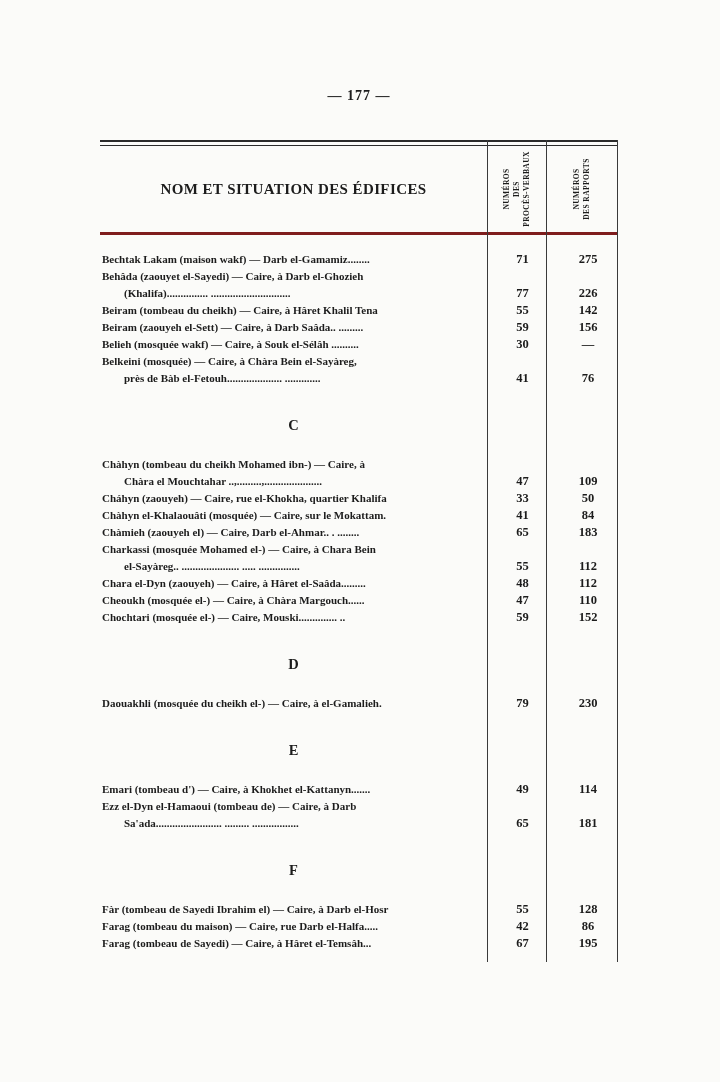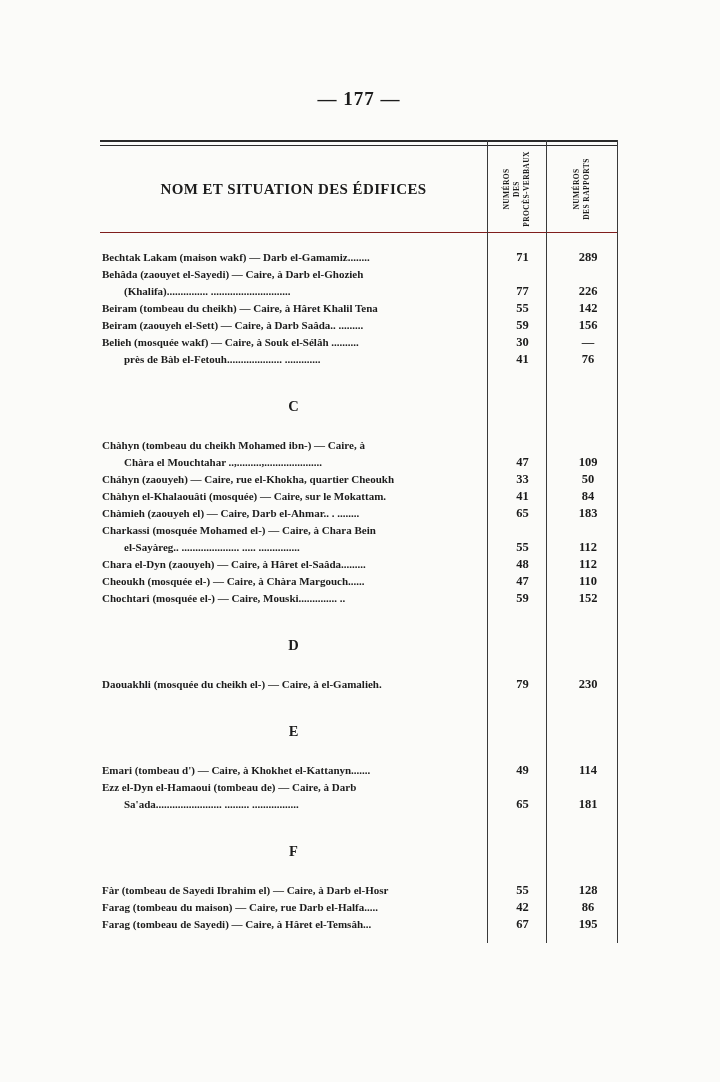--- a/index.html
+++ b/index.html
@@ -12,21 +12,21 @@
     position:relative;
     width:720px;height:1082px;
     background:#fbfbf9;
     color:#1c1c1c;
     overflow:hidden;
   }
   .page-number{
     position:absolute;
     top:88px;left:100px;width:518px;
     text-align:center;
-    font-size:19px;font-weight:700;
+    font-size:14px;font-weight:700;
     letter-spacing:1px;
   }
   .table-wrap{
     position:absolute;
     top:140px;left:100px;width:518px;
   }
   .top-rule{
     height:3px;
     border-top:2px solid #2b2b2b;
     border-bottom:1px solid #2b2b2b;
@@ -37,21 +37,21 @@
     width:1px;
     background:#3a3a3a;
   }
   .v1{left:387px;}
   .v2{left:446px;}
   .v3{left:517px;}
   .thead{
     display:grid;
     grid-template-columns:387px 59px 72px;
     height:86px;
-    border-bottom:1px solid #7f1d1d;
+    border-bottom:3px solid #7f1d1d;
   }
   .th-name{
     display:flex;align-items:center;justify-content:center;
     font-size:15px;font-weight:700;letter-spacing:.4px;
   }
   .th-vert{
     display:flex;align-items:center;justify-content:center;
     overflow:hidden;
   }
   .vert{
@@ -125,21 +125,21 @@
         </div>
       </div>
     </div>
 
     <div class="tbody">
         <div class="row">
           <div class="cell-name">
             <div class="line">Bechtak Lakam (maison wakf) — Darb el-Gamamiz........</div>
           </div>
           <div class="cell-num">71</div>
-          <div class="cell-num">289</div>
+          <div class="cell-num">275</div>
         </div>
         <div class="row">
           <div class="cell-name">
             <div class="line">Behâda (zaouyet el-Sayedi) — Caire, à Darb el-Ghozieh</div>
             <div class="line cont">(Khalifa)............... .............................</div>
           </div>
           <div class="cell-num">77</div>
           <div class="cell-num">226</div>
         </div>
         <div class="row">
@@ -158,37 +158,38 @@
         </div>
         <div class="row">
           <div class="cell-name">
             <div class="line">Belieh (mosquée wakf) — Caire, à Souk el-Sélâh ..........</div>
           </div>
           <div class="cell-num">30</div>
           <div class="cell-num">—</div>
         </div>
         <div class="row">
           <div class="cell-name">
+            <div class="line">Belkeini (mosquée) — Caire, à Chàra Bein el-Sayàreg,</div>
             <div class="line cont">près de Bàb el-Fetouh.................... .............</div>
           </div>
           <div class="cell-num">41</div>
           <div class="cell-num">76</div>
         </div>
         <div class="section-letter">C</div>
         <div class="row">
           <div class="cell-name">
             <div class="line">Chàhyn (tombeau du cheikh Mohamed ibn-) — Caire, à</div>
             <div class="line cont">Chàra el Mouchtahar ..,.........,.....................</div>
           </div>
           <div class="cell-num">47</div>
           <div class="cell-num">109</div>
         </div>
         <div class="row">
           <div class="cell-name">
-            <div class="line">Cháhyn (zaouyeh) — Caire, rue el-Khokha, quartier Cheoukh</div>
+            <div class="line">Cháhyn (zaouyeh) — Caire, rue el-Khokha, quartier Khalifa</div>
           </div>
           <div class="cell-num">33</div>
           <div class="cell-num">50</div>
         </div>
         <div class="row">
           <div class="cell-name">
             <div class="line">Chàhyn el-Khalaouâti (mosquée) — Caire, sur le Mokattam.</div>
           </div>
           <div class="cell-num">41</div>
           <div class="cell-num">84</div>

